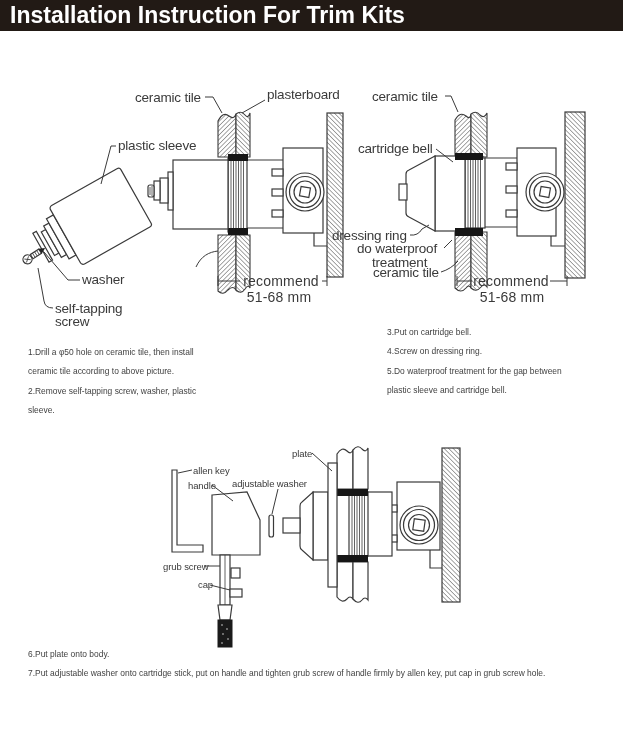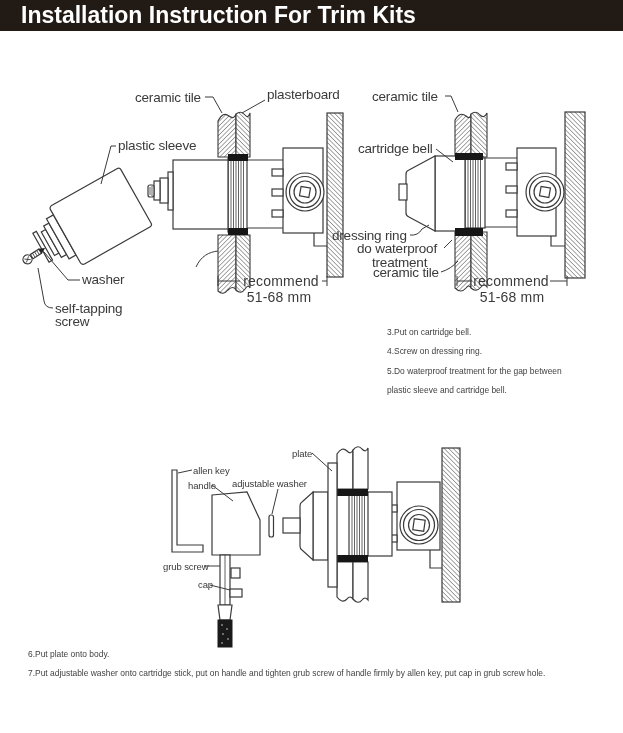--- a/index.html
+++ b/index.html
@@ -1,19 +1,19 @@
 <!DOCTYPE html>
 <html><head>
 <meta charset="utf-8">
 <style>
   html,body{margin:0;padding:0;background:#e8e8e8;}
   .page{position:relative;width:623px;height:733px;background:#ffffff;overflow:hidden;
         font-family:"Liberation Sans",sans-serif;}
   .titlebar{position:absolute;left:0;top:0;width:623px;height:31px;background:#221a15;}
-  .titlebar span{display:block;padding-left:21px;line-height:30px;font-size:23px;font-weight:bold;
+  .titlebar span{display:block;padding-left:10px;line-height:30px;font-size:23px;font-weight:bold;
         color:#ffffff;letter-spacing:0px;white-space:nowrap;}
   svg{position:absolute;overflow:visible;}
   #d1{left:20px;top:80px;}
   #d2{left:325px;top:80px;}
   #d3{left:150px;top:440px;}
   svg text{font-family:"Liberation Sans",sans-serif;fill:#3a3a3a;}
   .lbl{font-size:13.5px;letter-spacing:-0.2px;}
   .lbl3{font-size:9.5px;letter-spacing:-0.1px;}
   .dim{font-size:14px;letter-spacing:0.2px;}
   .ln{stroke:#3a3a3a;stroke-width:1.2;fill:#ffffff;}
@@ -254,20 +254,26 @@
     <path class="leader" d="M62,45 L83,61"></path>
     <text class="lbl3" x="38" y="49">handle</text>
     <path class="leader" d="M128,49 L122,74"></path>
     <text class="lbl3" x="82" y="47">adjustable washer</text>
     <path class="leader" d="M54,126 H70"></path>
     <text class="lbl3" x="13" y="130">grub screw</text>
     <path class="leader" d="M60,145 L80,150"></path>
     <text class="lbl3" x="48" y="148">cap</text>
   </svg>
 
+  <div class="instr" style="left:28px;top:342px;">
+    <div>1.Drill a φ50 hole on ceramic tile, then install</div>
+    <div>ceramic tile according to above picture.</div>
+    <div>2.Remove self-tapping screw, washer, plastic</div>
+    <div>sleeve.</div>
+  </div>
 
   <div class="instr" style="left:387px;top:322px;">
     <div>3.Put on cartridge bell.</div>
     <div>4.Screw on dressing ring.</div>
     <div>5.Do waterproof treatment for the gap between</div>
     <div>plastic sleeve and cartridge bell.</div>
   </div>
 
   <div class="instr" style="left:28px;top:644px;">
     <div>6.Put plate onto body.</div>

